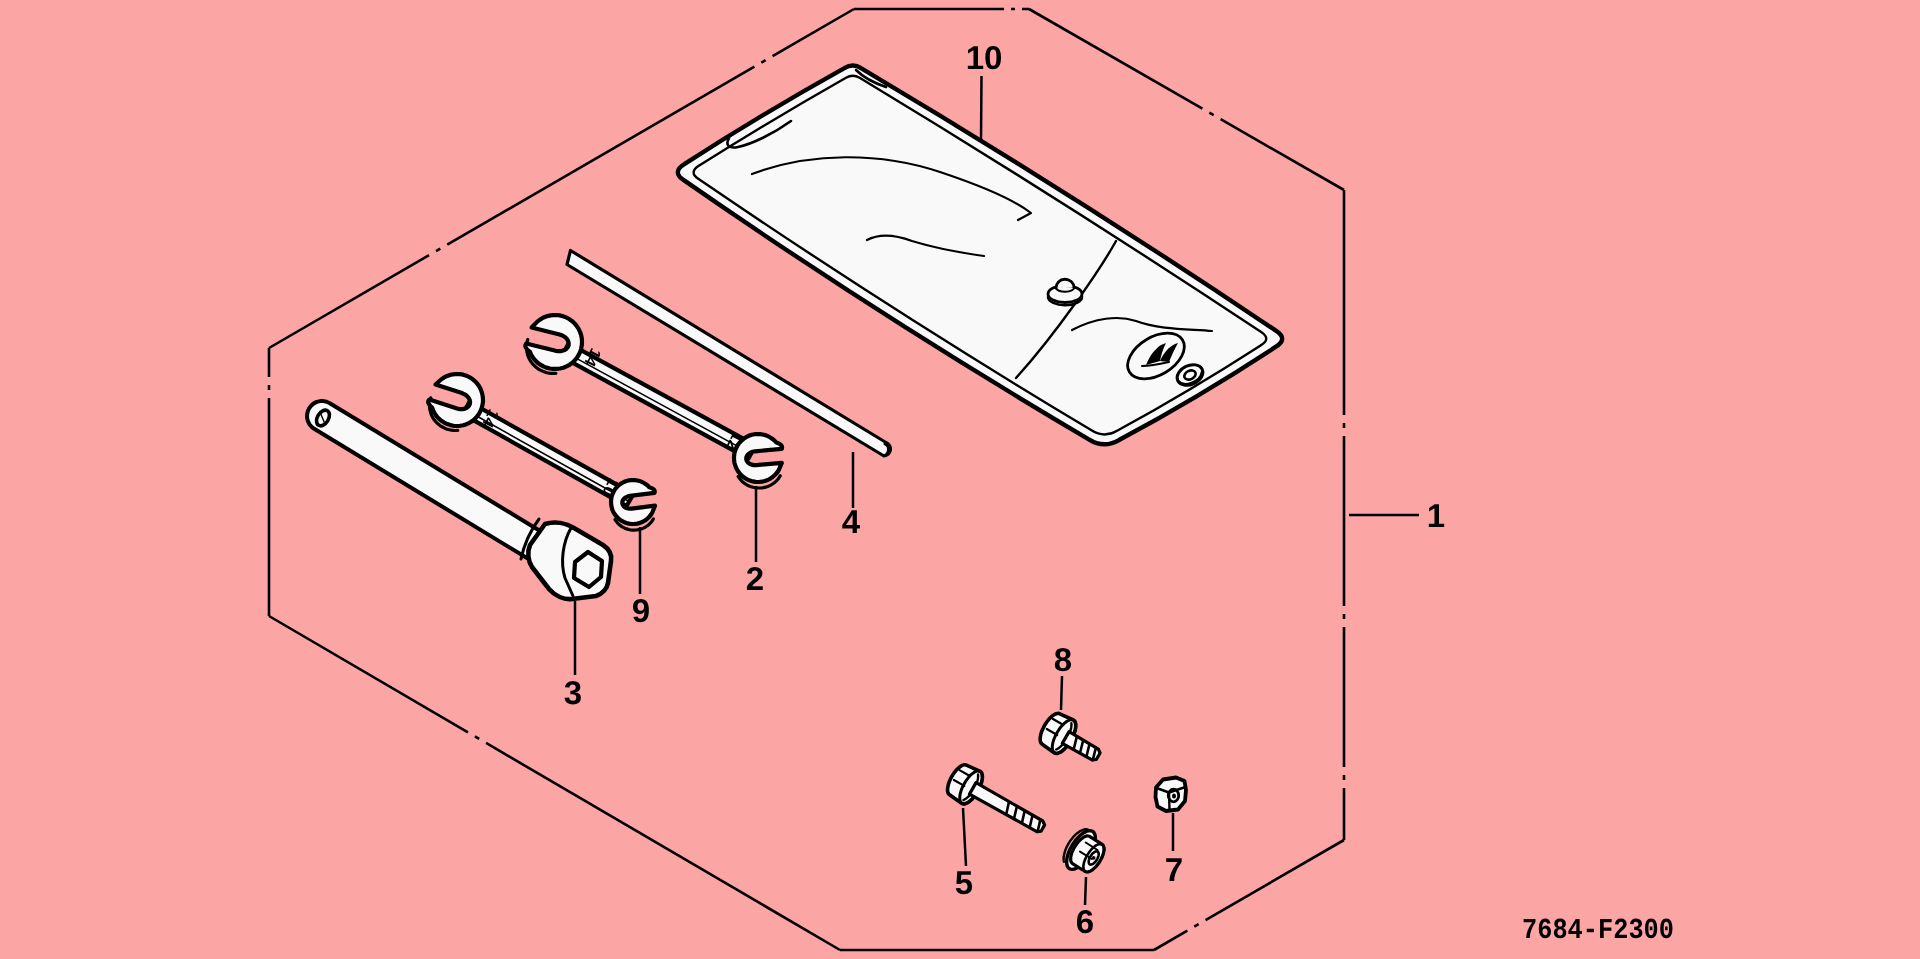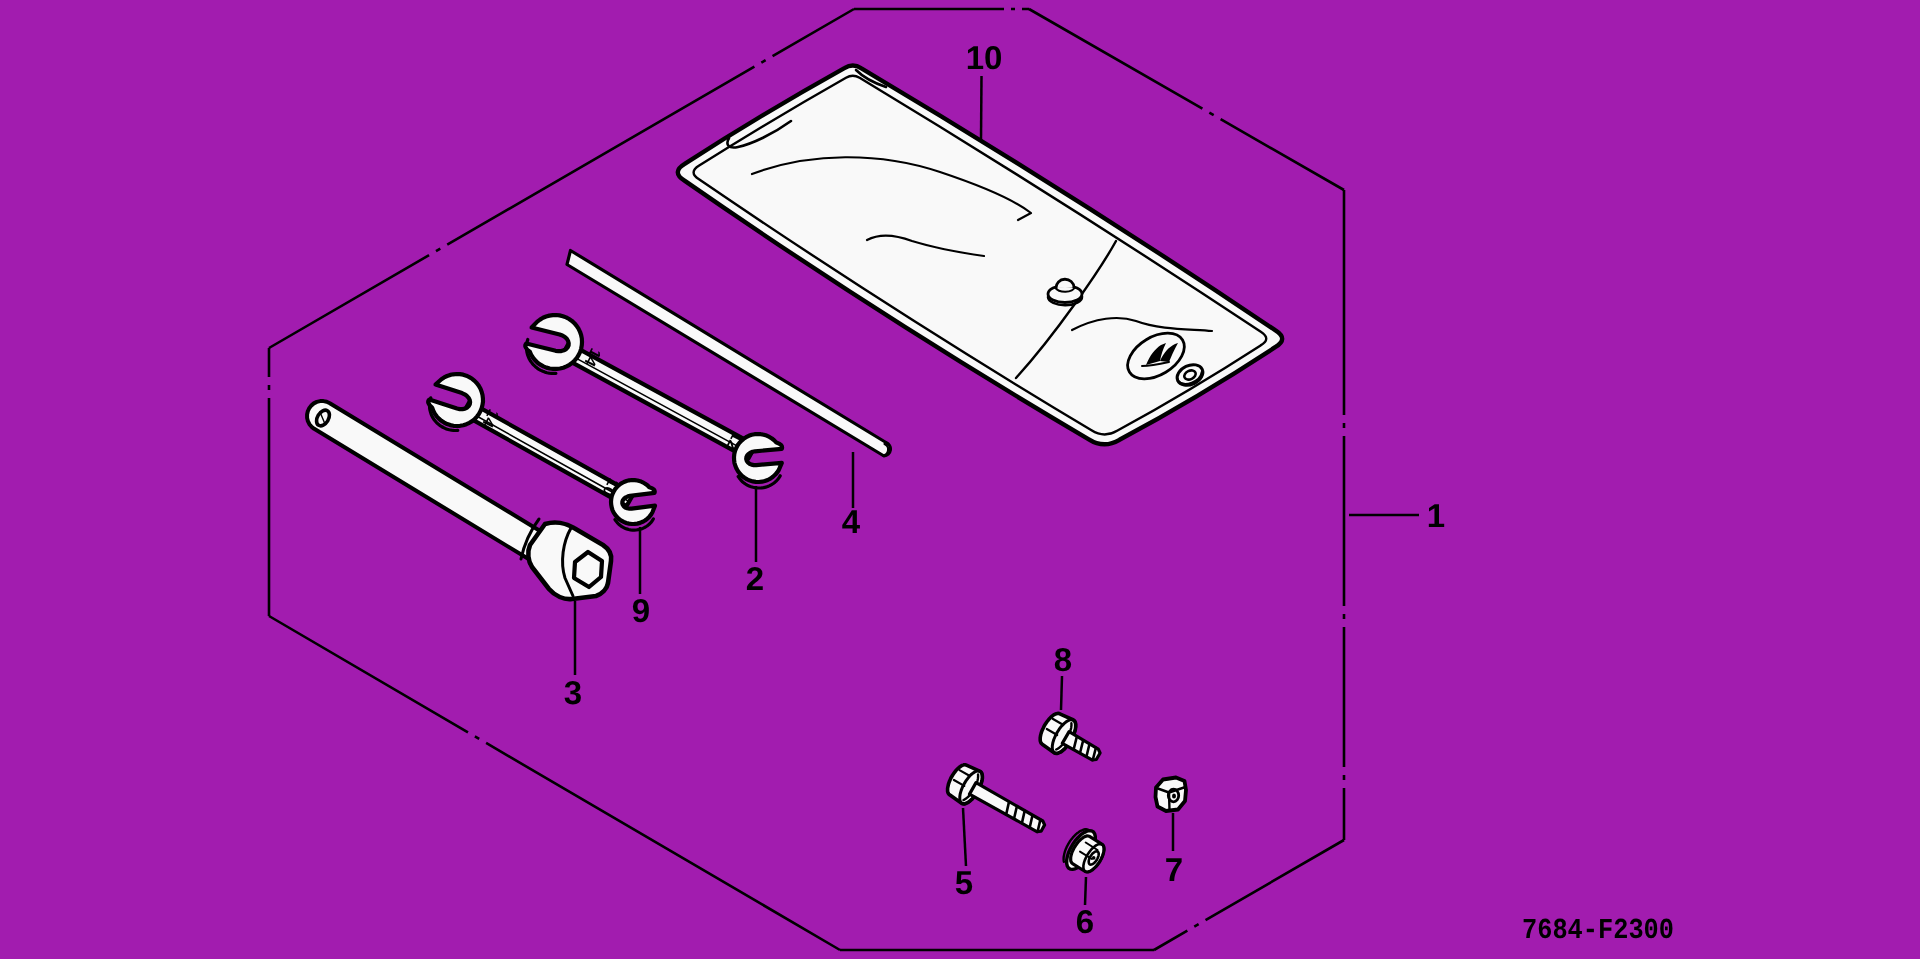--- a/index.html
+++ b/index.html
@@ -1,16 +1,16 @@
 <!DOCTYPE html>
 <html><head>
 <meta charset="utf-8">
 <style>
   html,body{margin:0;padding:0;background:#ffffff;}
-  .page{position:relative;width:1920px;height:959px;background:#a21caf;overflow:hidden;}
+  .page{position:relative;width:1920px;height:959px;background:#fca5a5;overflow:hidden;}
   svg{position:absolute;left:0;top:0;text-rendering:geometricPrecision;-webkit-font-smoothing:antialiased;}
 </style>
 </head>
 <body>
 <div class="page">
 <svg width="1920" height="959" viewBox="0 0 1920 959" fill="none" stroke-linecap="round" stroke-linejoin="round">
 <g stroke="#000" stroke-width="2.6" fill="none" stroke-linecap="butt">
 <path d="M854,9 H1029" stroke-dasharray="150 7 4 7 40"></path>
 <path d="M1029,9 L1344,190" stroke-dasharray="200 8 5 8 200"></path>
 <path d="M1344,190 V840" stroke-dasharray="225 8 5 8 170 8 5 8 140 8 5 8 80"></path>

